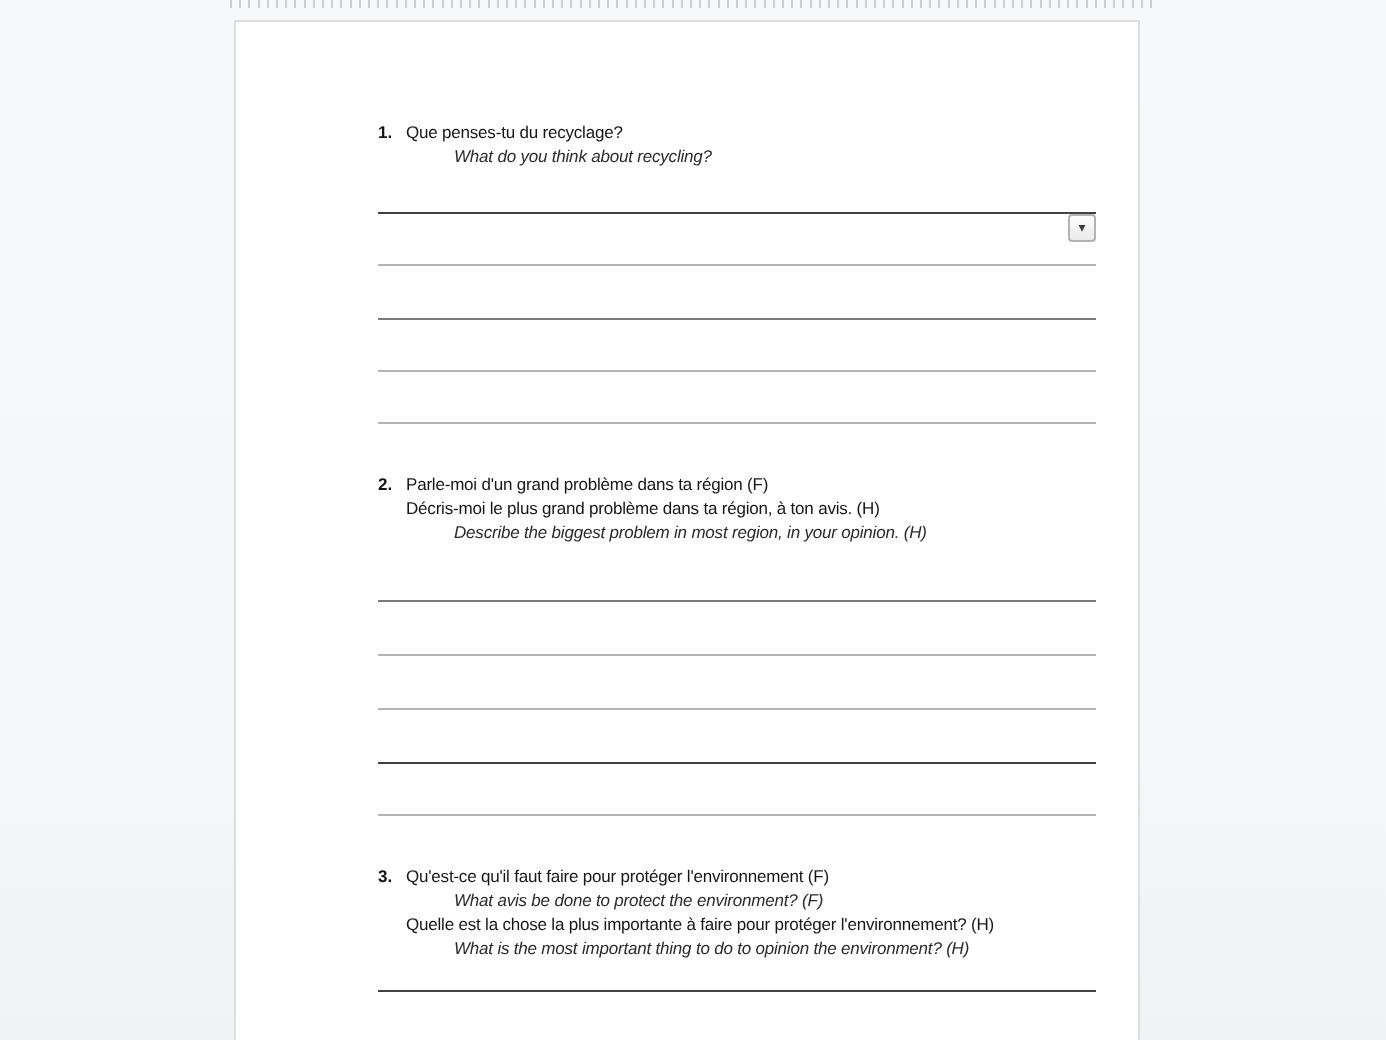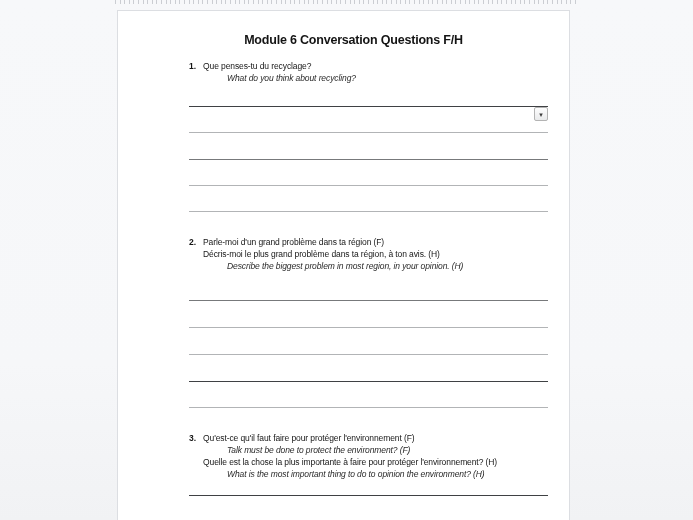--- a/index.html
+++ b/index.html
@@ -47,21 +47,20 @@
 </style>
 </head>
 <body>
 
 <div class="viewport">
 
   <div class="ruler"></div>
 
   <div class="page">
 
-    <div class="title">Module 6 Conversation Questions F/H</div>
 
     <div class="qblock" style="top:49px">
       <span class="qnum">1.</span>
       <div class="prompts">
         <div class="prompt fr">Que penses-tu du recyclage?</div>
         <div class="prompt en">What do you think about recycling?</div>
       </div>
     </div>
 
     <div class="wline d" style="top:95px"></div>
@@ -85,21 +84,21 @@
     <div class="wline m" style="top:289px"></div>
     <div class="wline l" style="top:316px"></div>
     <div class="wline l" style="top:343px"></div>
     <div class="wline d" style="top:370px"></div>
     <div class="wline l" style="top:396px"></div>
 
     <div class="qblock" style="top:421px">
       <span class="qnum">3.</span>
       <div class="prompts">
         <div class="prompt fr">Qu'est-ce qu'il faut faire pour protéger l'environnement (F)</div>
-        <div class="prompt en">Talk must be done to protect the environment? (F)</div>
+        <div class="prompt en">What avis be done to protect the environment? (F)</div>
         <div class="prompt fr">Quelle est la chose la plus importante à faire pour protéger l'environnement? (H)</div>
         <div class="prompt en">What is the most important thing to do to opinion the environment? (H)</div>
       </div>
     </div>
 
     <div class="wline d" style="top:484px"></div>
 
   </div>
 </div>
 

